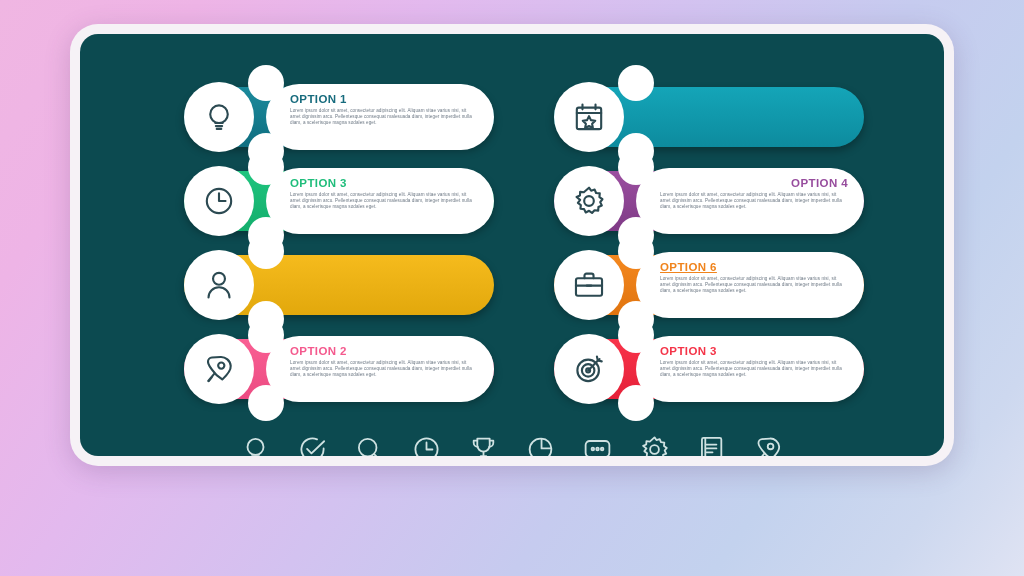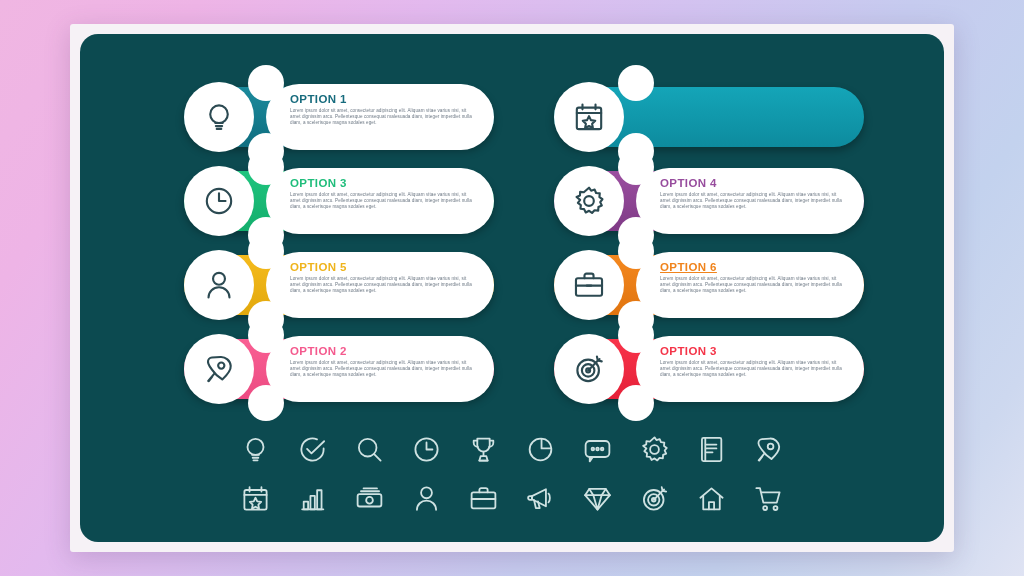--- a/index.html
+++ b/index.html
@@ -23,23 +23,23 @@
         #dfe3f3 100%);
     position: relative;
   }
 
   
   #frame {
     position: absolute;
     left: 70px;
     top: 24px;
     width: 884px;
-    height: 528px;
+    height: 442px;
     background: #f6f2f6;
-    border-radius: 3px;
+    border-radius: 28px;
     box-shadow: 0 6px 26px rgba(90, 60, 110, 0.22);
     padding: 10px;
   }
 
   
   #canvas {
     position: relative;
     width: 100%;
     height: 100%;
     background: #0c4a50;
@@ -228,39 +228,35 @@
           <div class="notch bot"></div>
           <div class="icon-circle">
             <span>
               <svg viewBox="0 0 24 24" fill="none" stroke="#2c4a52" stroke-width="1.5" stroke-linecap="round" stroke-linejoin="round">
                 <circle cx="12" cy="12" r="3.4"></circle>
                 <path d="M12 2.6l1.5 2.1 2.5-.75 1 2.4 2.6.3-.25 2.6 2.15 1.5-1.6 2.05 1.15 2.35-2.4 1.05-.15 2.6-2.6-.3-1.75 1.95-2.1-1.55-2.35 1.2-1.15-2.35-2.6-.3.3-2.6-2.1-1.55 1.6-2.05L3.2 9.2l2.4-1.05.15-2.6 2.6.3z"></path>
               </svg>
             </span>
           </div>
           <div class="text-panel">
-            <div class="card-title" style="color:#974c9d;">OPTION 4</div>
+            <div class="card-title" style="color:#974c9d;text-align:right;">OPTION 4</div>
             <div class="card-body">Lorem ipsum dolor sit amet, consectetur adipiscing elit. Aliquam vitae varius nisi, sit amet dignissim arcu. Pellentesque consequat malesuada diam, integer imperdiet nulla diam, a scelerisque magna sodales eget.</div>
           </div>
         </div>
         <div class="card">
           <div class="pill" style="background:linear-gradient(180deg,#f5bb1d,#e2a80c);"></div>
           <div class="notch top"></div>
           <div class="notch bot"></div>
           <div class="icon-circle">
             <span>
               <svg viewBox="0 0 24 24" fill="none" stroke="#2c4a52" stroke-width="1.5" stroke-linecap="round" stroke-linejoin="round">
                 <circle cx="12" cy="7.6" r="4.2"></circle>
                 <path d="M4.6 20.8c0-4.1 3.3-7.2 7.4-7.2s7.4 3.1 7.4 7.2"></path>
               </svg>
             </span>
-          </div>
-          <div class="text-panel">
-            <div class="card-title" style="color:#efb41c;">OPTION 5</div>
-            <div class="card-body">Lorem ipsum dolor sit amet, consectetur adipiscing elit. Aliquam vitae varius nisi, sit amet dignissim arcu. Pellentesque consequat malesuada diam, integer imperdiet nulla diam, a scelerisque magna sodales eget.</div>
           </div>
         </div>
         <div class="card">
           <div class="pill" style="background:linear-gradient(180deg,#f4881f,#e0740f);"></div>
           <div class="notch top"></div>
           <div class="notch bot"></div>
           <div class="icon-circle">
             <span>
               <svg viewBox="0 0 24 24" fill="none" stroke="#2c4a52" stroke-width="1.5" stroke-linecap="round" stroke-linejoin="round">
                 <rect x="2.8" y="7.2" width="18.4" height="12.4" rx="1.4"></rect>

